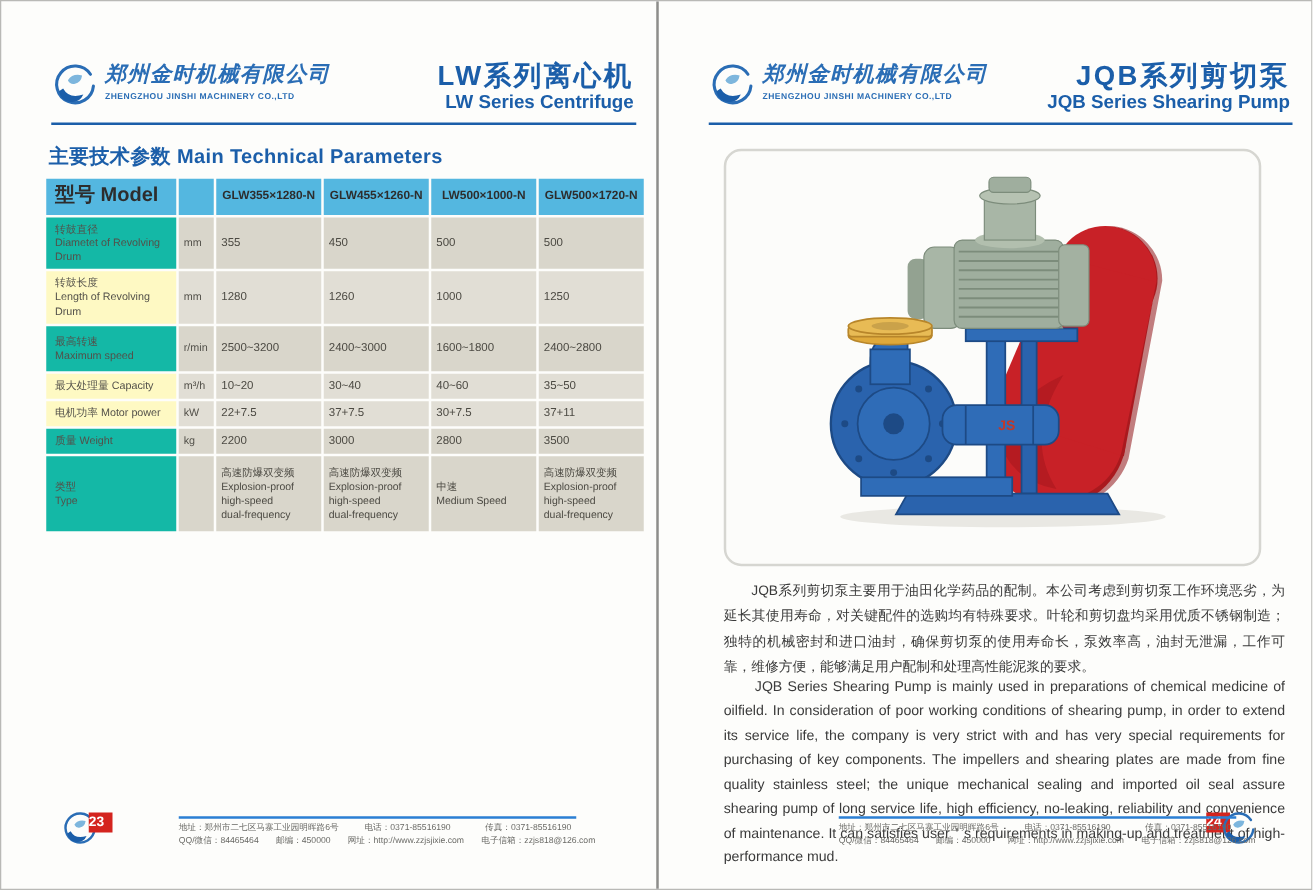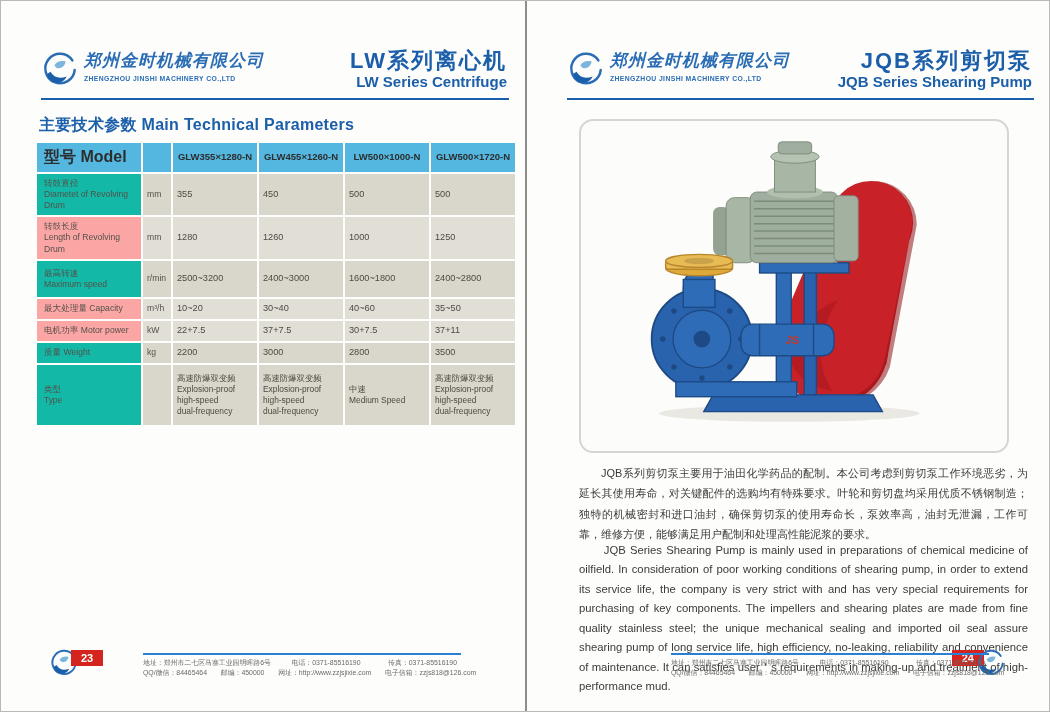--- a/index.html
+++ b/index.html
@@ -60,30 +60,30 @@
   }
   .params-table thead th.model-label-cell { text-align:left; padding-left:7px; font-size:16px; }
   .label-cell {
     text-align:left !important; padding-left:7px !important;
     font-size:8.6px; color:#53514a;
   }
   .unit-cell  { font-size:8.6px; color:#53514a; }
   .value-cell { font-size:9.2px; color:#4c4a43; }
   tr.row-odd  .label-cell { background:#14b8a6; }
   tr.row-odd  .unit-cell,  tr.row-odd  .value-cell { background:#d9d6cb; }
-  tr.row-even .label-cell { background:#fca5a5; }
+  tr.row-even .label-cell { background:#fef9c3; }
   tr.row-even .unit-cell, tr.row-even .value-cell { background:#e1ded5; }
   tr.tall td { height:36px; }
   tr.xtall td { height:60px; font-size:8.4px; }
 
   
   .image-frame {
     position:absolute; top:118px; left:52px; width:430px; height:334px;
     background:#fcfcfa; border:2px solid #d6d6d1; border-radius:14px;
-    display:flex; align-items:center; justify-content:center;
+    display:flex; align-items:center; justify-content:flex-end;
   }
   .image-frame svg { width:400px; height:310px; }
 
   .para-cn {
     position:absolute; top:462px; left:52px; right:22px;
     font-size:11px; color:#3a3a3a; line-height:1.85;
     text-align:justify; text-indent:2em;
   }
   .para-en {
     position:absolute; top:540px; left:52px; right:22px;
@@ -103,21 +103,21 @@
   }
   .footer-brand {
     position:absolute; top:646px; display:flex; align-items:flex-start;
   }
   .footer-brand svg { width:30px; height:30px; }
   .page-left  .footer-brand { left:48px; }
   .page-right .footer-brand { right:44px; flex-direction:row-reverse; }
   .page-badge {
     display:inline-block; margin-top:3px; min-width:19px; height:16px;
     background:#d4241e; color:#ffffff; font-size:11px; font-weight:bold;
-    line-height:16px; padding:0 10px;
+    line-height:16px; padding:0 0;
   }
   .page-left  .page-badge { margin-left:-8px; }
   .page-right .page-badge { margin-right:-8px; }
 </style>
 </head>
 <body>
 
 <div class="spread">
 
   <div class="page page-left">

